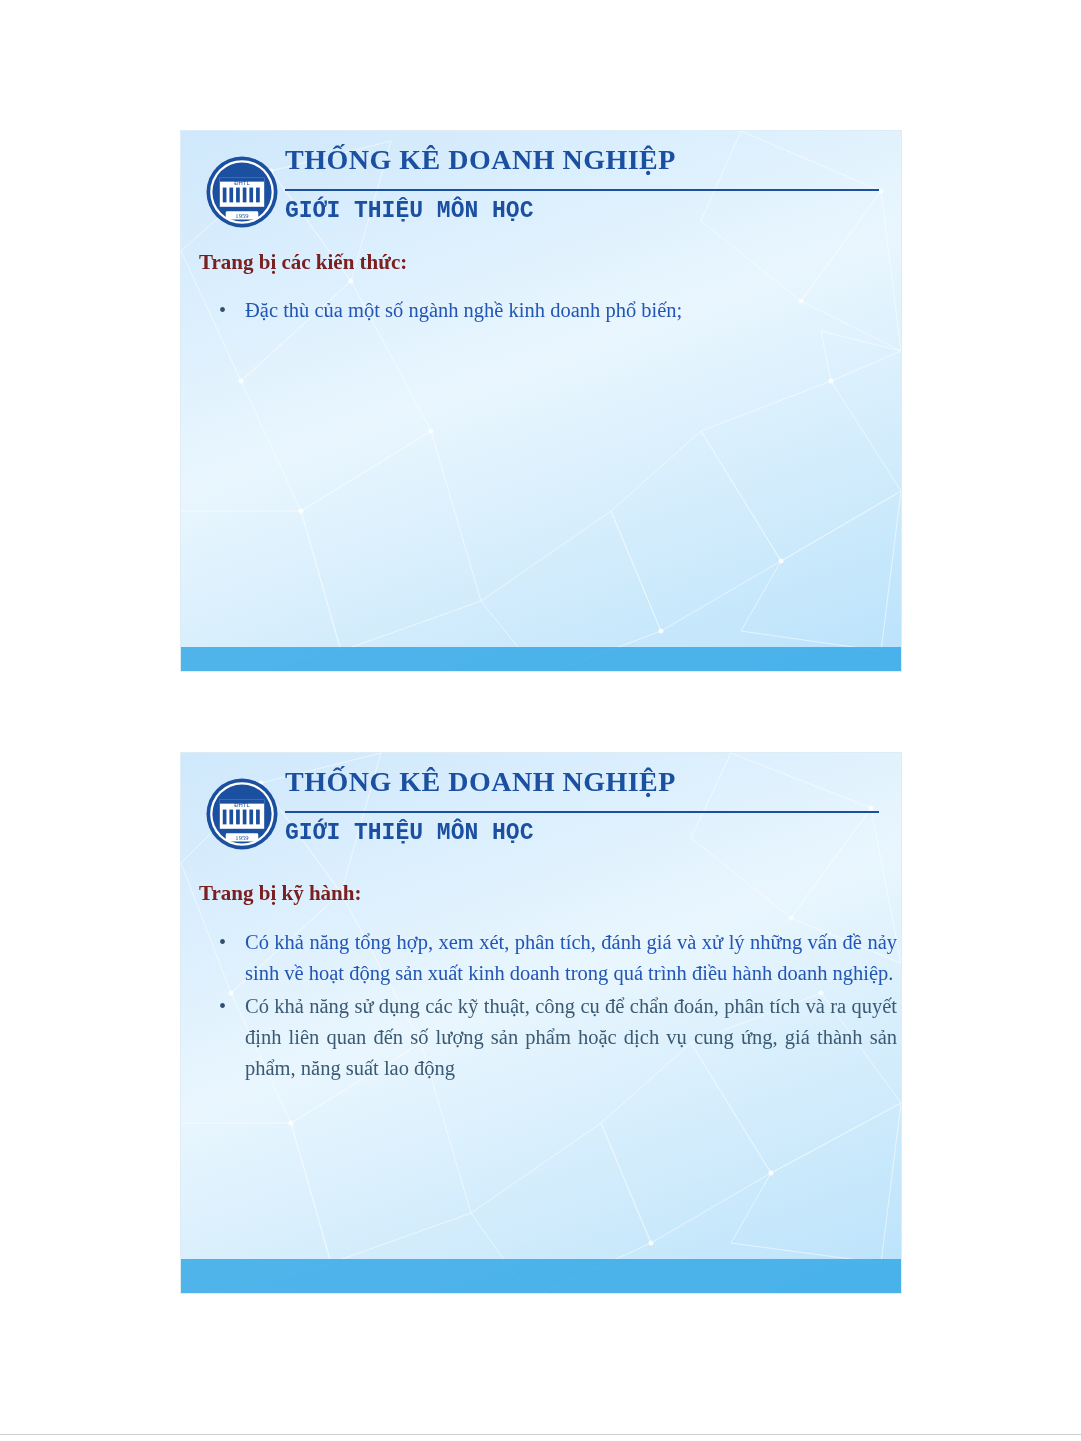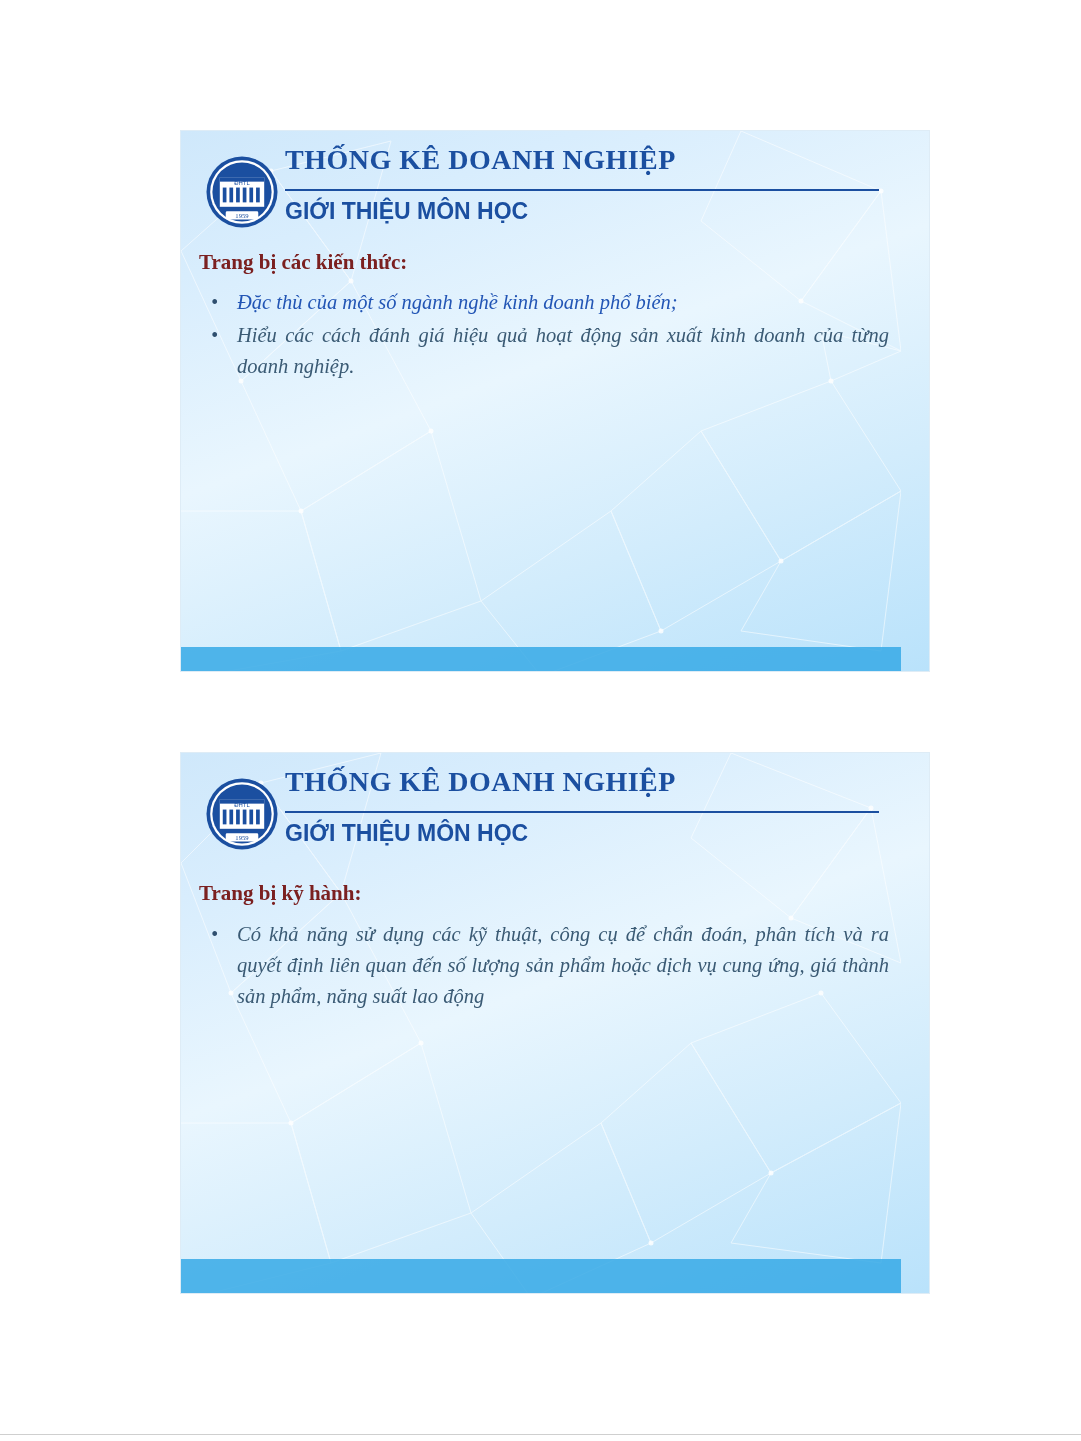--- a/index.html
+++ b/index.html
@@ -33,21 +33,20 @@
     background: #cfcfcf;
   }
 
   .slide {
     position: absolute;
     width: 720px;
     height: 540px;
     overflow: hidden;
     background: linear-gradient(160deg, #cfe8fb 0%, #d8edfd 18%, #e9f6fe 45%, #d2ecfc 72%, #b9e2fb 100%);
     box-shadow: 0 0 0 1px rgba(160,200,230,0.35);
-    padding-left: 28px;
   }
   #slide-1 { left: 181px; top: 131px; }
   #slide-2 { left: 181px; top: 753px; }
 
   
   .deco {
     position: absolute;
     left: 0; top: 0;
     width: 720px;
     height: 545px;
@@ -85,21 +84,21 @@
     height: 2px;
     background: #1b4fa0;
   }
   .slide-subtitle {
     position: absolute;
     left: 104px;
     top: 67px;
     font-size: 23px;
     font-weight: bold;
     color: #1b4fa0;
-    font-family: Liberation Sans, sans-serif;
+    font-family: Liberation Mono, monospace;
   }
 
   
   .logo {
     position: absolute;
     left: 24px;
     top: 24px;
     width: 74px;
     height: 74px;
   }
@@ -113,24 +112,23 @@
     color: #7b2020;
     font-family: "Liberation Serif", serif;
   }
   #slide-1 .body-heading { top: 119px; }
   #slide-2 .body-heading { top: 128px; }
 
   .bullets {
     position: absolute;
     left: 18px;
     width: 690px;
-    margin: 0;
+    margin: 8px;
     padding: 0;
     list-style: none;
-    font-style: italic;
   }
   #slide-1 .bullets { top: 156px; }
   #slide-2 .bullets { top: 166px; }
 
   .bullet {
     position: relative;
     padding-left: 38px;
     margin-bottom: 2px;
     font-size: 20.5px;
     line-height: 31px;
@@ -205,21 +203,20 @@
     </svg>
 
     <div class="slide-title">THỐNG KÊ DOANH NGHIỆP</div>
     <div class="title-rule"></div>
     <div class="slide-subtitle">GIỚI THIỆU MÔN HỌC</div>
 
     <div class="body-heading">Trang bị các kiến thức:</div>
 
     <ul class="bullets">
       <li class="bullet b-blue">Đặc thù của một số ngành nghề kinh doanh phổ biến;</li>
-      <li class="bullet b-dark">Hiểu các cách đánh giá hiệu quả hoạt động sản xuất kinh doanh của từng doanh nghiệp.</li>
     </ul>
 
     <div class="slide-footer-band"></div>
   </div>
 
   <div class="slide" id="slide-2">
 
     <svg class="deco" viewBox="0 0 720 545" preserveAspectRatio="none">
       <g stroke="#ffffff" stroke-width="1" fill="none" opacity="0.55">
         <path d="M0,110 L80,30 L160,140 L50,240 Z"></path>
@@ -267,20 +264,21 @@
       <text x="50" y="85" font-size="9" text-anchor="middle" fill="#1b4fa0">1959</text>
     </svg>
 
     <div class="slide-title">THỐNG KÊ DOANH NGHIỆP</div>
     <div class="title-rule"></div>
     <div class="slide-subtitle">GIỚI THIỆU MÔN HỌC</div>
 
     <div class="body-heading">Trang bị kỹ hành:</div>
 
     <ul class="bullets">
+      <li class="bullet b-blue">Có khả năng tổng hợp, xem xét, phân tích, đánh giá và xử lý những vấn đề nảy sinh về hoạt động sản xuất kinh doanh trong quá trình điều hành doanh nghiệp.</li>
       <li class="bullet b-dark">Có khả năng sử dụng các kỹ thuật, công cụ để chẩn đoán, phân tích và ra quyết định liên quan đến số lượng sản phẩm hoặc dịch vụ cung ứng, giá thành sản phẩm, năng suất lao động</li>
     </ul>
 
     <div class="slide-footer-band"></div>
   </div>
 
   <div class="page-bottom-rule"></div>
 </div>
 
 </body></html>

